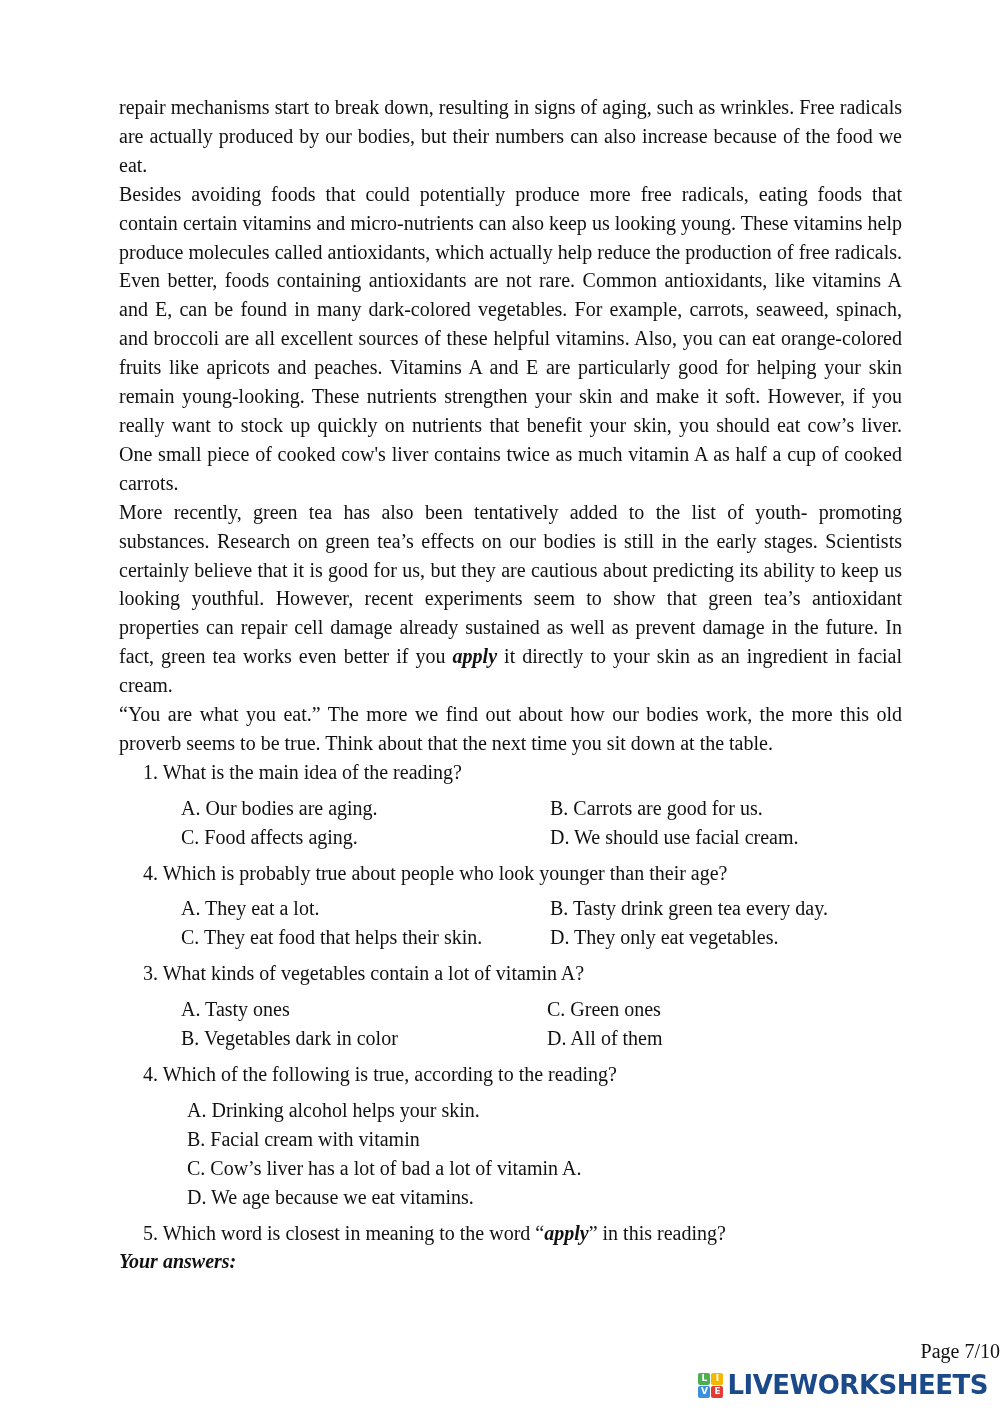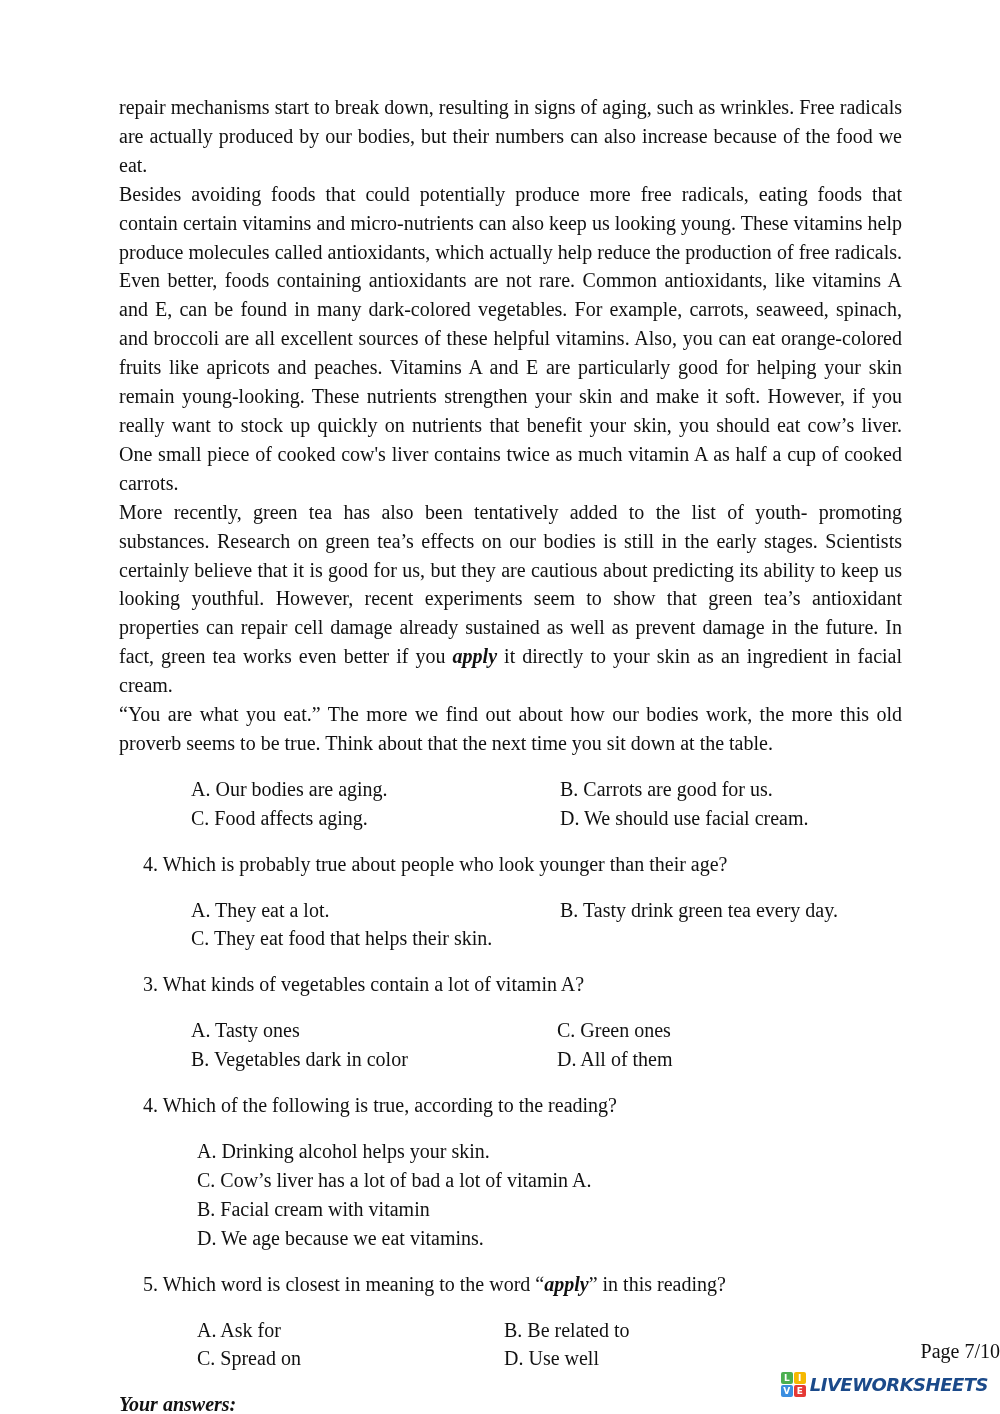--- a/index.html
+++ b/index.html
@@ -29,21 +29,21 @@
       text-align-last: left;
       font-family: Liberation Serif, serif;
     }
     .question {
       margin: 0;
       padding-left: 24px;
     }
     .opts {
       display: grid;
       padding-left: 55px;
-      margin: 17px;
+      margin: 7px;
     }
     .opts.two-col-a { grid-template-columns: 369px auto; }
     .opts.two-col-b { grid-template-columns: 366px auto; }
     .opts.two-col-c { grid-template-columns: 307px auto; }
     .opts.single { grid-template-columns: auto; padding-left: 61px; }
     .opt { white-space: nowrap; }
     .bi { font-weight: bold; font-style: italic; }
     .answers {
       margin: 0;
       font-weight: bold;
@@ -80,73 +80,68 @@
       color: #ffffff;
       display: flex;
       align-items: center;
       justify-content: center;
       border-radius: 2px;
       line-height: 1;
     }
     .logo-text {
       font-family: "DejaVu Sans", sans-serif;
       font-weight: bold;
-      font-size: 18px;
+      font-size: 26px;
       letter-spacing: -0.5px;
       color: #1b4a8a;
       line-height: 1;
-      font-style: italic;
     }
   </style>
 </head>
 <body>
 
 <div class="page">
   <p class="para">repair mechanisms start to break down, resulting in signs of aging, such as wrinkles. Free radicals are actually produced by our bodies, but their numbers can also increase because of the food we eat.</p>
   <p class="para">Besides avoiding foods that could potentially produce more free radicals, eating foods that contain certain vitamins and micro-nutrients can also keep us looking young. These vitamins help produce molecules called antioxidants, which actually help reduce the production of free radicals. Even better, foods containing antioxidants are not rare. Common antioxidants, like vitamins A and E, can be found in many dark-colored vegetables. For example, carrots, seaweed, spinach, and broccoli are all excellent sources of these helpful vitamins. Also, you can eat orange-colored fruits like apricots and peaches. Vitamins A and E are particularly good for helping your skin remain young-looking. These nutrients strengthen your skin and make it soft. However, if you really want to stock up quickly on nutrients that benefit your skin, you should eat cow’s liver. One small piece of cooked cow's liver contains twice as much vitamin A as half a cup of cooked carrots.</p>
   <p class="para"><span>More recently, green tea has also been tentatively added to the list of youth- promoting substances. Research on green tea’s effects on our bodies is still in the early stages. Scientists certainly believe that it is good for us, but they are cautious about predicting its ability to keep us looking youthful. However, recent experiments seem to show that green tea’s antioxidant properties can repair cell damage already sustained as well as prevent damage in the future. In fact, green tea works even better if you </span><span class="bi">apply</span><span> it directly to your skin as an ingredient in facial cream.</span></p>
   <p class="para">“You are what you eat.” The more we find out about how our bodies work, the more this old proverb seems to be true. Think about that the next time you sit down at the table.</p>
 
+  <p class="question">1. What is the main idea of the reading?</p>
   <div class="opts two-col-a">
     <span class="opt">A.  Our bodies are aging.</span>
     <span class="opt">B. Carrots are good for us.</span>
     <span class="opt">C. Food affects aging.</span>
     <span class="opt">D. We should use facial cream.</span>
   </div>
 
   <p class="question">4. Which is probably true about people who look younger than their age?</p>
   <div class="opts two-col-a">
     <span class="opt">A.  They eat a lot.</span>
     <span class="opt">B. Tasty drink green tea every day.</span>
     <span class="opt">C. They eat food that helps their skin.</span>
+    <span class="opt">D. They only eat vegetables.</span>
   </div>
 
   <p class="question">3. What kinds of vegetables contain a lot of vitamin A?</p>
   <div class="opts two-col-b">
     <span class="opt">A. Tasty ones</span>
     <span class="opt">C. Green ones</span>
     <span class="opt">B. Vegetables dark in color</span>
     <span class="opt">D. All of them</span>
   </div>
 
   <p class="question">4. Which of the following is true, according to the reading?</p>
   <div class="opts single">
     <span class="opt">A. Drinking alcohol helps your skin.</span>
+    <span class="opt">B. Facial cream with vitamin</span>
     <span class="opt">C. Cow’s liver has a lot of bad a lot of vitamin A.</span>
-    <span class="opt">B. Facial cream with vitamin</span>
     <span class="opt">D. We age because we eat vitamins.</span>
   </div>
 
   <p class="question"><span>5. Which word is closest in meaning to the word “</span><span class="bi">apply</span><span>” in this reading?</span></p>
-  <div class="opts two-col-c single-pad" style="padding-left:61px;">
-    <span class="opt">A.  Ask for</span>
-    <span class="opt">B. Be related to</span>
-    <span class="opt">C. Spread on</span>
-    <span class="opt">D. Use well</span>
-  </div>
 
   <p class="answers">Your answers:</p>
 </div>
 
 <div class="footer">Page 7/10</div>
 
 <div class="logo">
   <div class="logo-grid">
     <span class="logo-cell" style="background: rgb(76, 175, 80);">L</span>
     <span class="logo-cell" style="background: rgb(245, 184, 0);">I</span>

